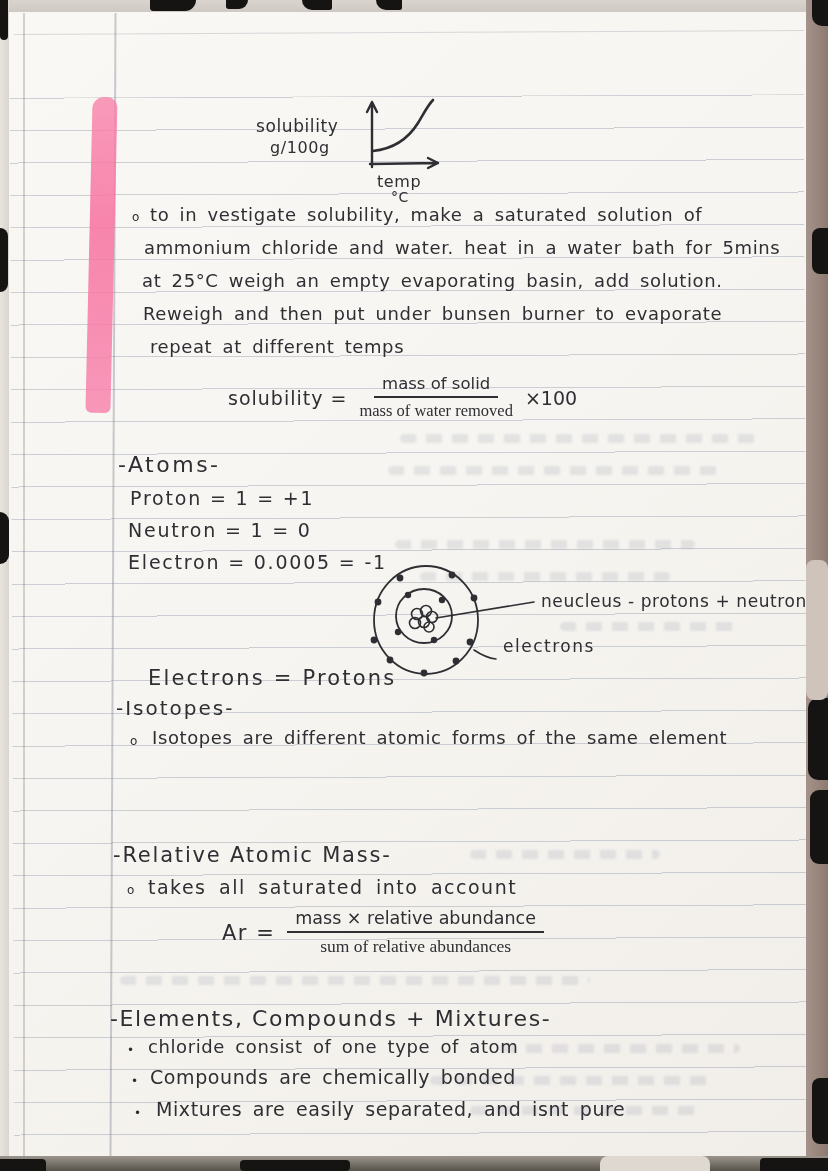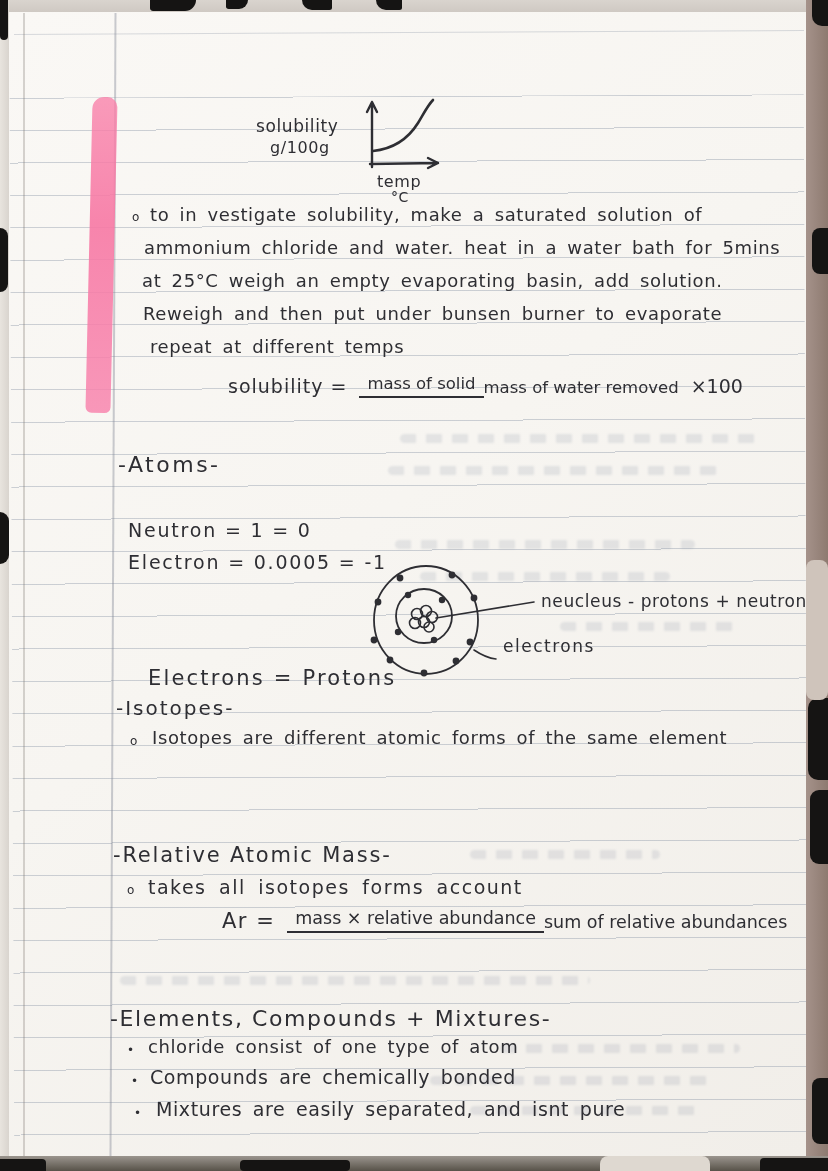--- a/index.html
+++ b/index.html
@@ -23,23 +23,23 @@
          background:linear-gradient(to bottom,rgba(249,128,169,.78),rgba(247,120,164,.9) 40%,rgba(248,130,172,.82));}
   
   .smudge{position:absolute;height:9px;border-radius:5px;z-index:2;filter:blur(1.2px);opacity:.6;
          background:repeating-linear-gradient(90deg,rgba(125,135,155,.28) 0 16px,transparent 16px 26px);}
   
   .hw{position:absolute;color:#2e2e33;z-index:4;white-space:nowrap;letter-spacing:.6px;}
   .body-line{font-size:18px;word-spacing:4px;}
   .heading{font-size:22px;letter-spacing:2.5px;}
   .bullet{font-size:12px;}
   .frac-wrap{position:absolute;display:flex;align-items:center;gap:12px;z-index:4;color:#2e2e33;}
-  .frac{display:flex;flex-direction:row;align-items:center;}
+  .frac{display:flex;flex-direction:column;align-items:center;}
   .frac .num{border-bottom:2px solid #2e2e33;padding:0 8px 3px;}
-  .frac .den{padding-top:3px;}
+  .frac .den{padding-top:3px;font-family:Liberation Serif, serif;}
   svg{position:absolute;z-index:4;overflow:visible;}
   .ink-stroke{stroke:#2e2e33;fill:none;stroke-linecap:round;stroke-linejoin:round;}
   
   .bgbit{position:absolute;z-index:5;background:#151413;}
   .strip-top{position:absolute;left:0;top:0;width:828px;height:12px;z-index:4;
          background:linear-gradient(to bottom,#d9d4ce,#cfc9c3);}
   .strip-bottom{position:absolute;left:0;top:1156px;width:828px;height:15px;z-index:4;
          background:linear-gradient(to bottom,#9b958e,#575249);}
   .strip-right{position:absolute;left:806px;top:0;width:22px;height:1171px;z-index:4;
          background:linear-gradient(to right,#a5928a,#8d7a70);}
@@ -89,20 +89,21 @@
   <div class="frac-wrap" style="left:228px;top:374px">
     <span style="font-size:19px;letter-spacing:1px">solubility =</span>
     <span class="frac">
       <span class="num" style="font-size:16.5px">mass of solid</span>
       <span class="den" style="font-size:16.5px">mass of water removed</span>
     </span>
     <span style="font-size:19px">×100</span>
   </div>
 
   <div class="hw heading" style="left:118px;top:452px">-Atoms-</div>
+  <div class="hw" style="left:130px;top:487px;font-size:19px;letter-spacing:1.8px">Proton = 1 = +1</div>
   <div class="hw" style="left:128px;top:519px;font-size:19px;letter-spacing:1.8px">Neutron = 1 = 0</div>
   <div class="hw" style="left:128px;top:551px;font-size:19px;letter-spacing:1.8px">Electron = 0.0005 = -1</div>
 
   <svg style="left:362px;top:562px" width="450" height="125" viewBox="0 0 450 125">
     <ellipse class="ink-stroke" stroke-width="1.8" cx="64" cy="58" rx="52" ry="54"></ellipse>
     <ellipse class="ink-stroke" stroke-width="1.8" cx="62" cy="54" rx="28" ry="27"></ellipse>
     <g class="ink-stroke" stroke-width="1.6" fill="#f7f5f1">
       <circle cx="55" cy="52" r="5.5"></circle>
         <circle cx="64" cy="49" r="5.5"></circle>
       <circle cx="70" cy="55" r="5.5"></circle>
@@ -132,21 +133,21 @@
   <div class="hw" style="left:503px;top:636px;font-size:17px;letter-spacing:1.5px">electrons</div>
 
   <div class="hw" style="left:148px;top:666px;font-size:21px;letter-spacing:2.2px">Electrons = Protons</div>
 
   <div class="hw" style="left:116px;top:696px;font-size:20px;letter-spacing:2px">-Isotopes-</div>
   <div class="hw bullet" style="left:130px;top:734px">o</div>
   <div class="hw body-line" style="left:152px;top:727px;font-size:18px">Isotopes are different atomic forms of the same element</div>
 
   <div class="hw" style="left:113px;top:843px;font-size:21px;letter-spacing:1.8px">-Relative Atomic Mass-</div>
   <div class="hw bullet" style="left:127px;top:883px">o</div>
-  <div class="hw" style="left:148px;top:876px;font-size:19px;letter-spacing:1.5px;word-spacing:5px">takes all isotopes forms account</div>
+  <div class="hw" style="left:148px;top:876px;font-size:19px;letter-spacing:1.5px;word-spacing:5px">takes all saturated into account</div>
   <div class="frac-wrap" style="left:222px;top:908px">
     <span style="font-size:21px;letter-spacing:1.5px">Ar =</span>
     <span class="frac">
       <span class="num" style="font-size:17.5px">mass × relative abundance</span>
       <span class="den" style="font-size:17.5px">sum of relative abundances</span>
     </span>
   </div>
 
   <div class="hw" style="left:110px;top:1006px;font-size:22px;letter-spacing:1.6px">-Elements, Compounds + Mixtures-</div>
   <div class="hw bullet" style="left:127px;top:1043px">•</div>

